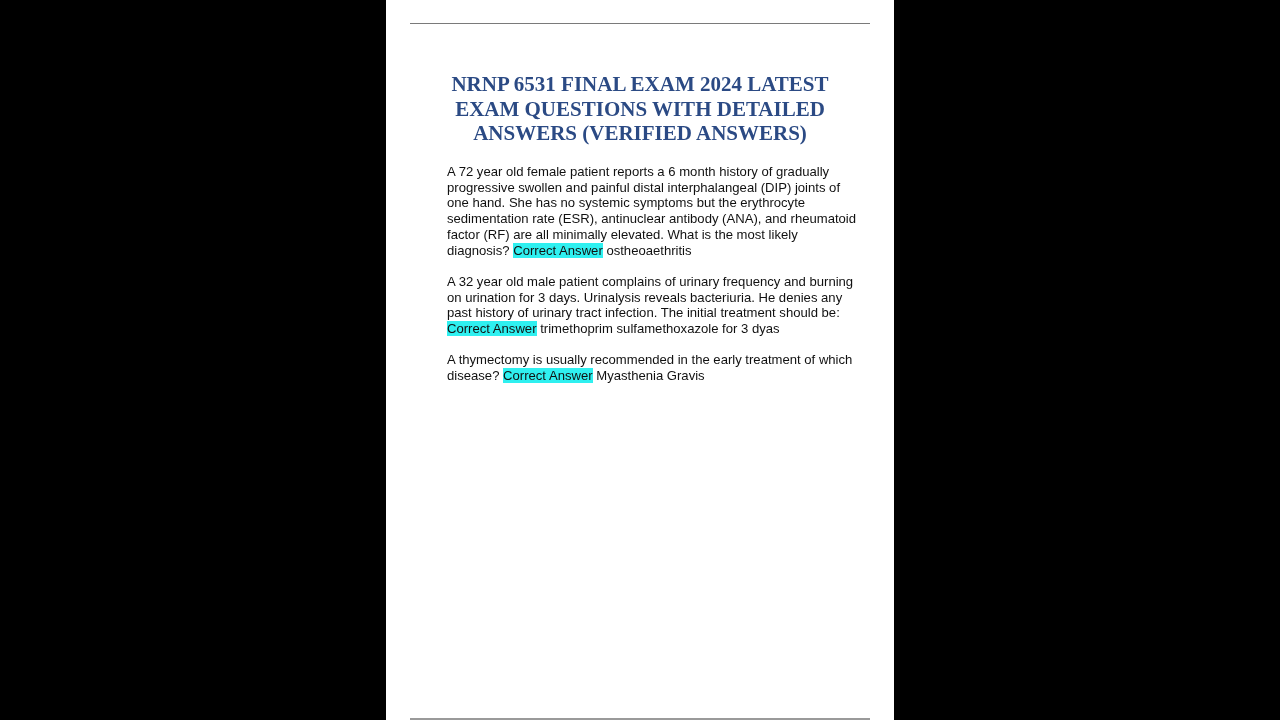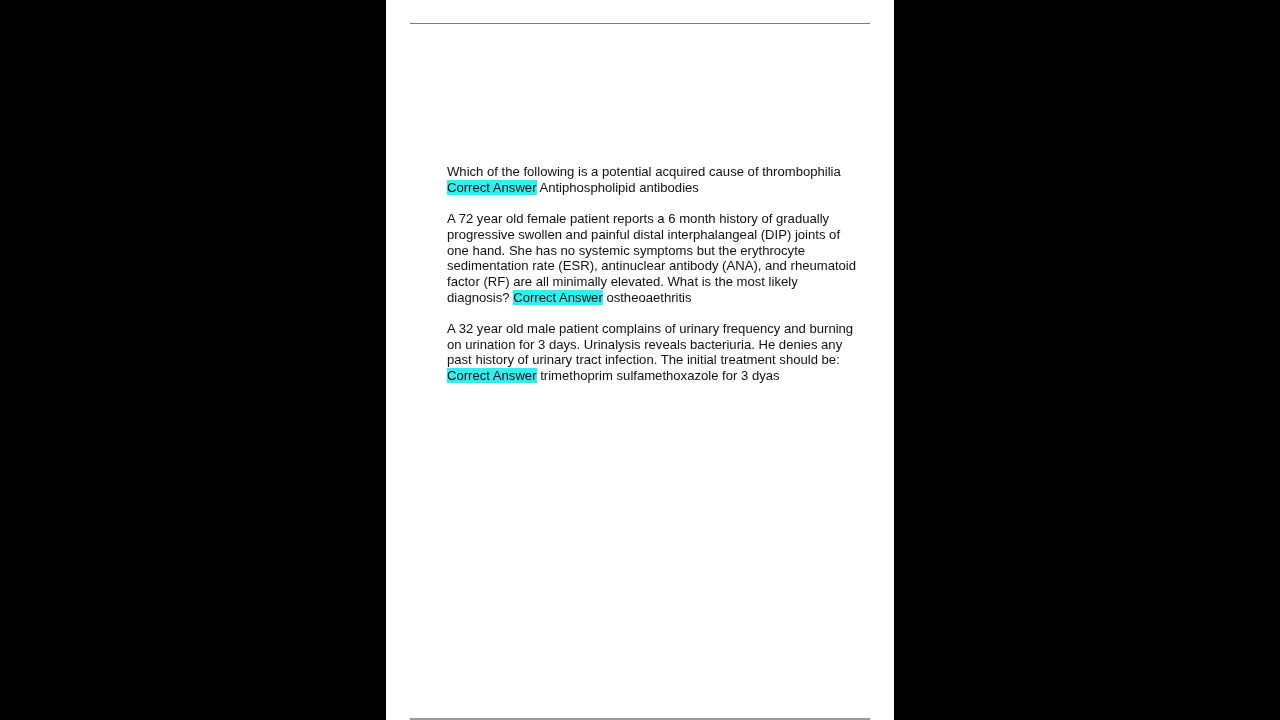--- a/index.html
+++ b/index.html
@@ -64,27 +64,28 @@
       color: #111111;
     }
   </style>
 </head>
 <body>
 
 <div class="viewport">
   <div class="page">
     <div class="rule top"></div>
 
+    <h1 class="title">NRNP 6531 FINAL EXAM 2024 LATEST EXAM QUESTIONS WITH DETAILED ANSWERS (VERIFIED ANSWERS)</h1>
 
     <div class="qa-list">
-      <p class="qa-item"><span>Which of the following is a potential acquired cause of thrombophilia</span> <span class="answer-label">Correct Answer</span> <span>Antiphospholipid antibodies</span></p>
 
 
 
       <p class="qa-item"><span>A 72 year old female patient reports a 6 month history of gradually progressive swollen and painful distal interphalangeal (DIP) joints of one hand. She has no systemic symptoms but the erythrocyte sedimentation rate (ESR), antinuclear antibody (ANA), and rheumatoid factor (RF) are all minimally elevated. What is the most likely diagnosis?</span> <span class="answer-label">Correct Answer</span> <span>ostheoaethritis</span></p>
 
       <p class="qa-item"><span>A 32 year old male patient complains of urinary frequency and burning on urination for 3 days. Urinalysis reveals bacteriuria. He denies any past history of urinary tract infection. The initial treatment should be:</span> <span class="answer-label">Correct Answer</span> <span>trimethoprim sulfamethoxazole for 3 dyas</span></p>
 
+      <p class="qa-item"><span>A thymectomy is usually recommended in the early treatment of which disease?</span> <span class="answer-label">Correct Answer</span> <span>Myasthenia Gravis</span></p>
     </div>
 
     <div class="rule bottom"></div>
   </div>
 </div>
 
 </body></html>

